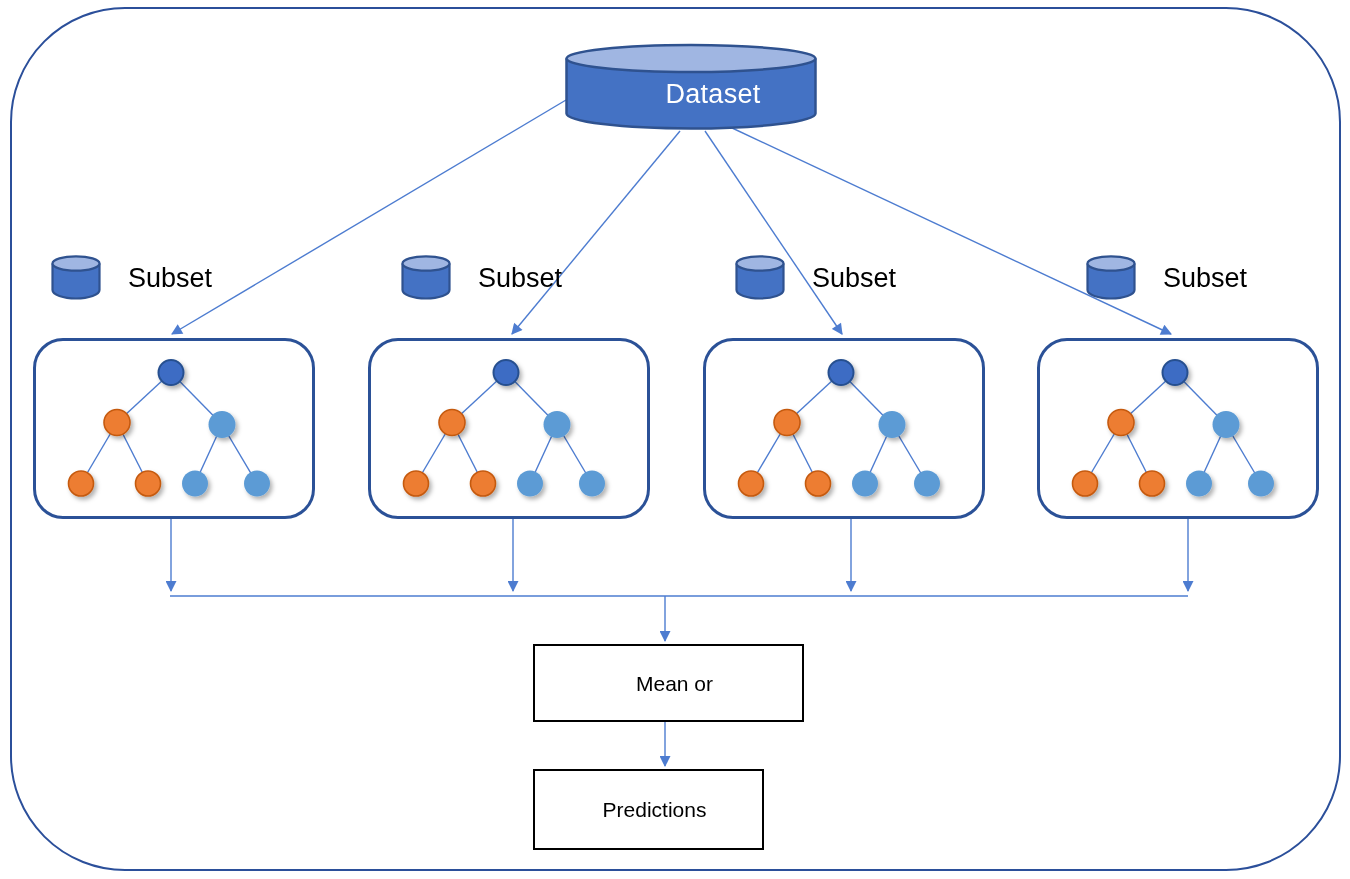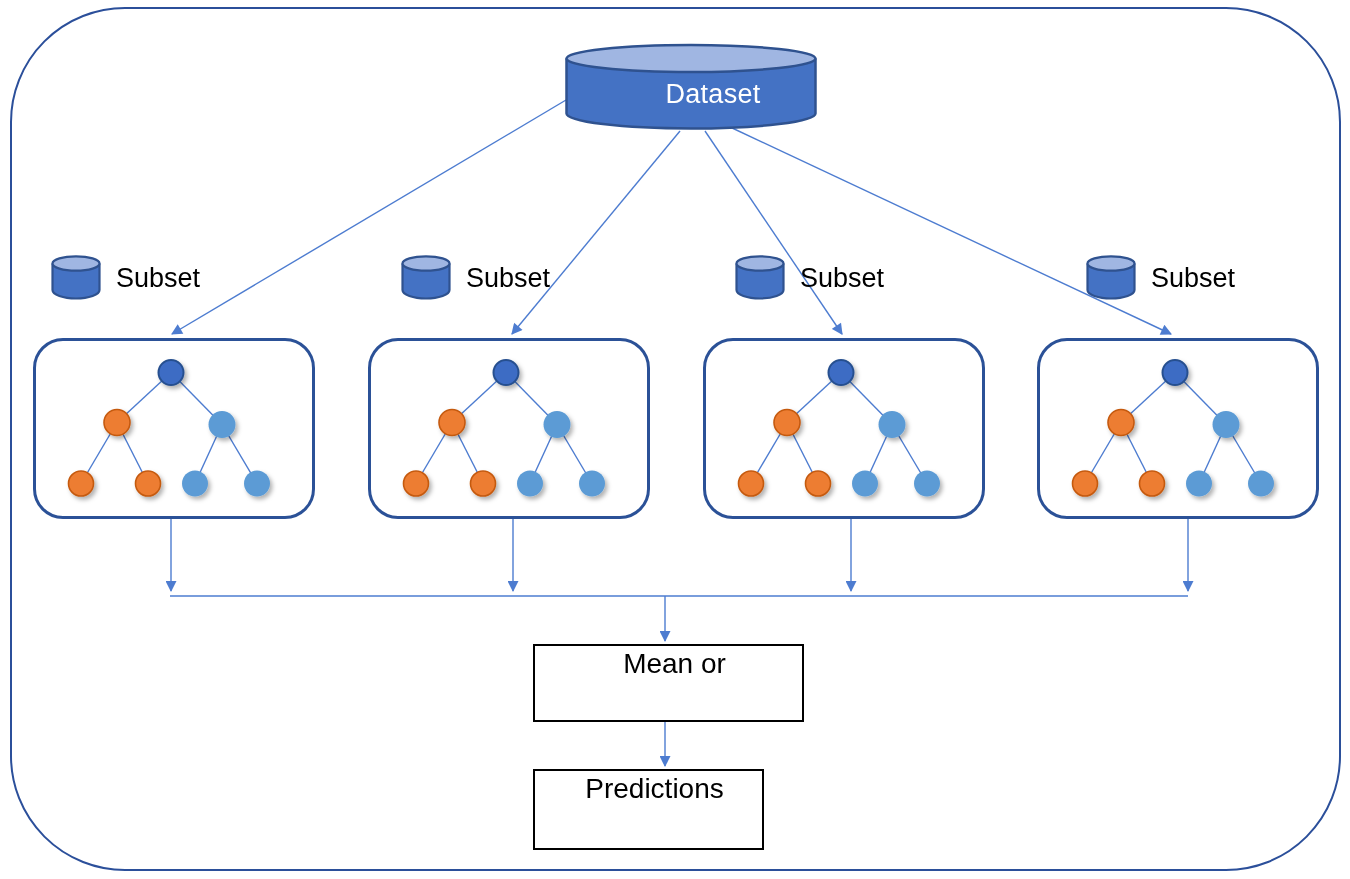--- a/index.html
+++ b/index.html
@@ -28,31 +28,31 @@
     border:2.5px solid var(--frame-border);border-radius:115px;
     box-sizing:border-box;background:transparent;
   }
   .connectors{position:absolute;left:0;top:0;width:1350px;height:879px;pointer-events:none;}
   .dataset{position:absolute;left:565px;top:43px;width:296px;height:88px;}
   .dataset .cyl-label{
     position:absolute;left:0;top:36px;width:100%;text-align:center;
     color:var(--text-light);font-size:27px;letter-spacing:.3px;
   }
   .subset{position:absolute;top:254px;height:48px;display:flex;align-items:center;gap:15px;}
-  .subset .subset-label{color:var(--text-dark);font-size:27px;}
+  .subset .subset-label{color:var(--text-dark);font-size:27px;margin-left:12px;}
   .tree-box{
     position:absolute;top:338px;width:282px;height:181px;
     border:3px solid var(--tree-box-border);border-radius:30px;
     box-sizing:border-box;background:#ffffff;
   }
   .tree-box svg{position:absolute;left:-3px;top:-3px;}
   .flow-box{
     position:absolute;background:#ffffff;border:2.5px solid var(--box-border);
-    box-sizing:border-box;color:var(--text-dark);font-size:28px;text-align:center;
-    display:flex;flex-direction:row;justify-content:center;line-height:35px;padding-left:12px;
+    box-sizing:border-box;color:var(--text-dark);font-size:21px;text-align:center;
+    display:flex;flex-direction:column;justify-content:center;line-height:35px;padding-left:12px;
   }
   .vote-box{left:533px;top:644px;width:271px;height:78px;}
   .pred-box{left:533px;top:769px;width:231px;height:81px;}
 </style>
 </head>
 <body>
 
 <div class="canvas">
 
   <svg width="0" height="0" style="position:absolute">

